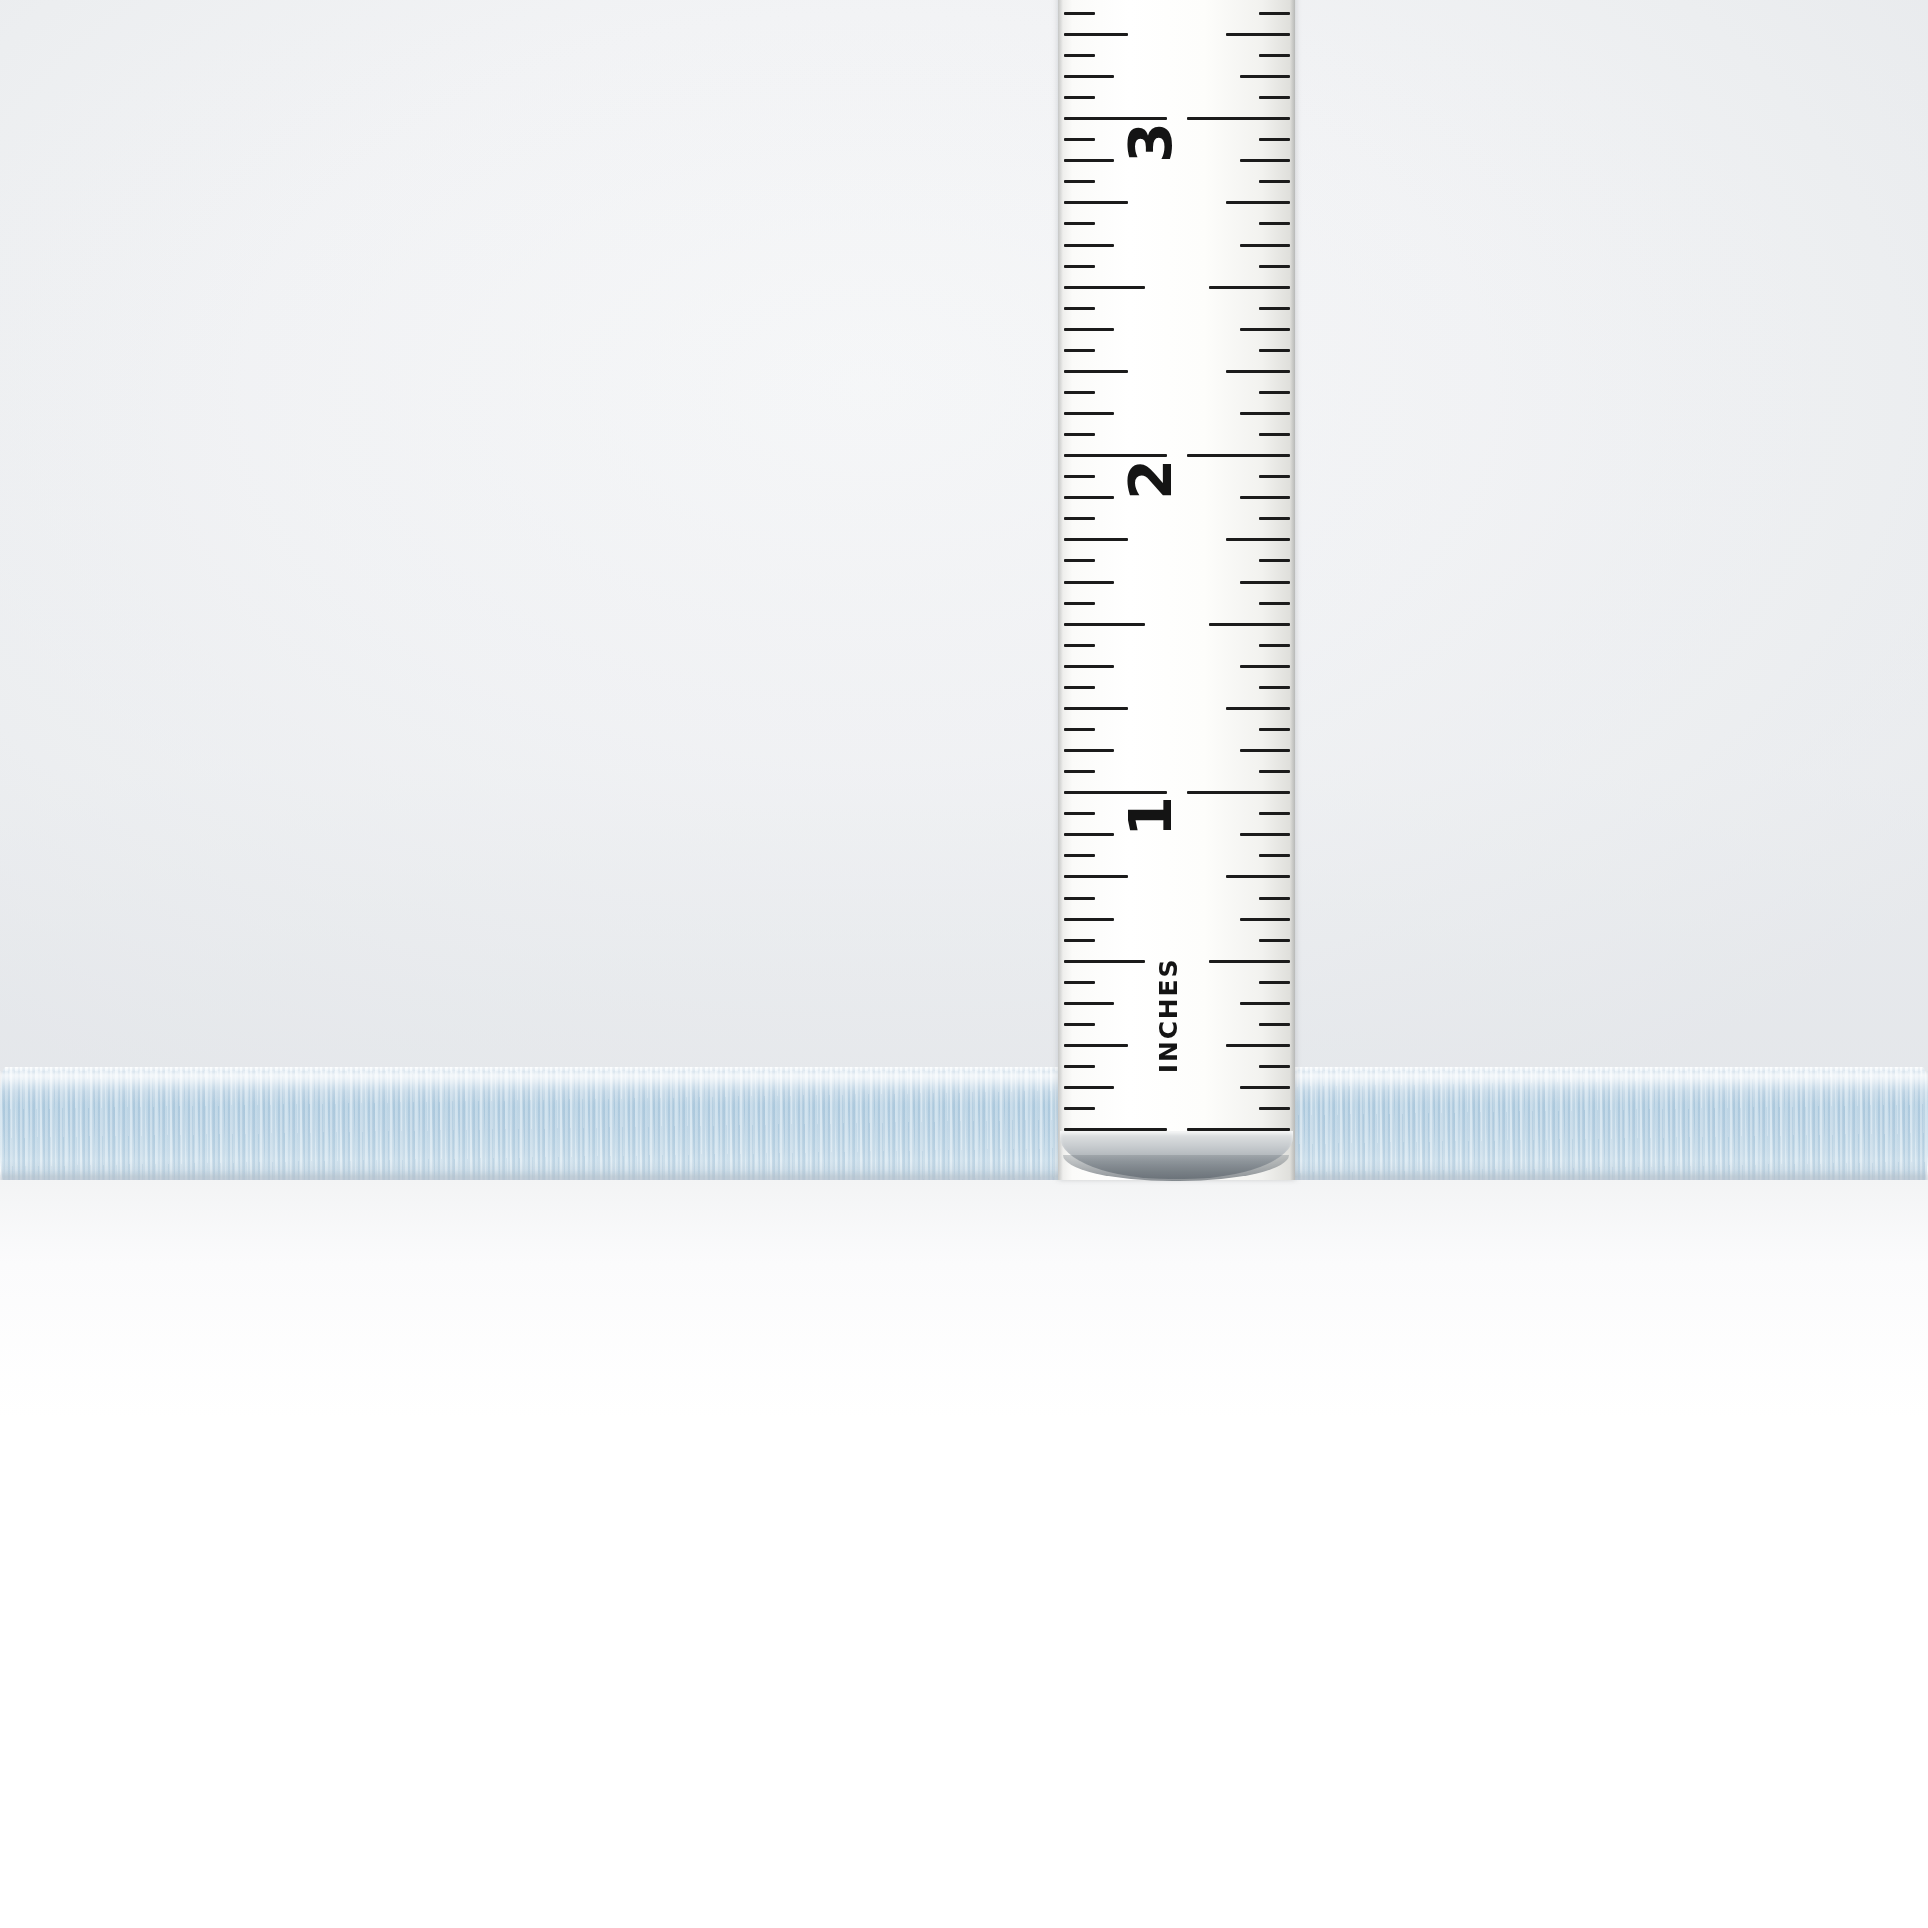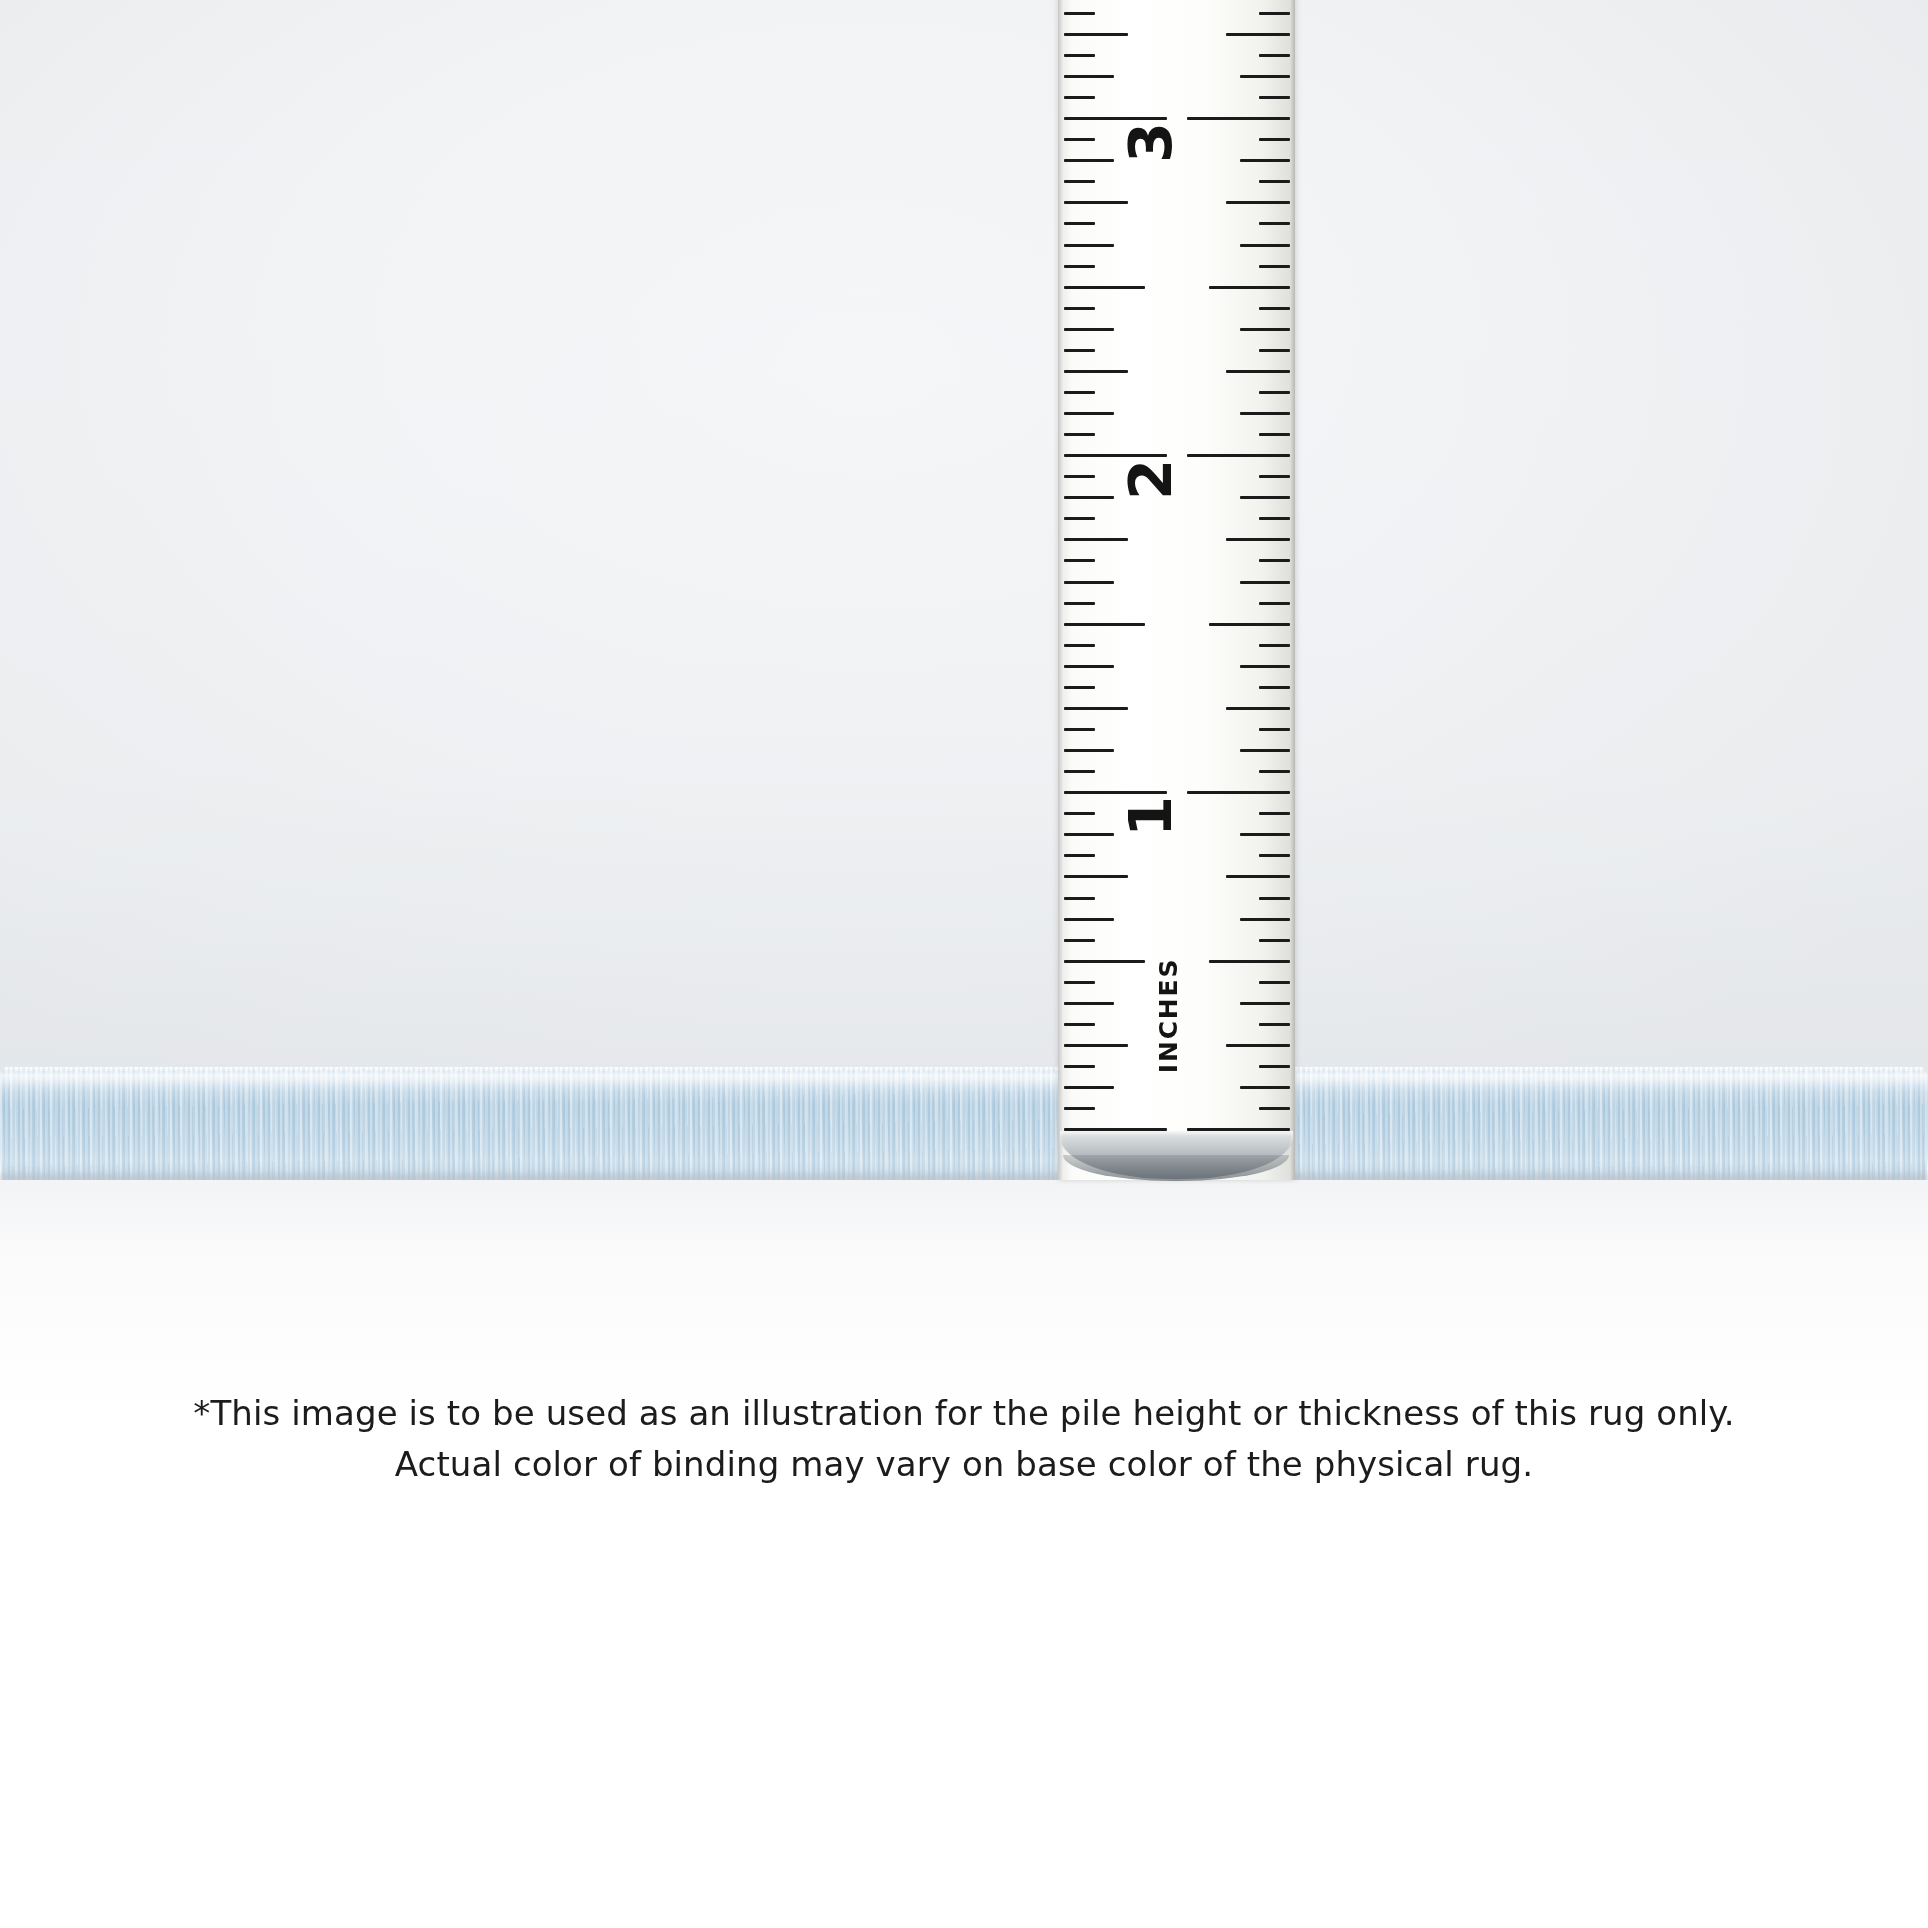--- a/index.html
+++ b/index.html
@@ -374,19 +374,15 @@
     <div class="num" style="left: 72px; top: 118px;">3</div>
     <div class="num" style="left: 72px; top: 455px;">2</div>
     <div class="num" style="left: 72px; top: 792px;">1</div>
 
     <div class="inches-label" style="left: 53px; top: 1006px;">INCHES</div>
   </div>
 
   <div class="tape-tip"></div>
   <div class="tape-tip-dark"></div>
 
-  <div class="caption">
-    <span class="line">*This image is to be used as an illustration for the pile height or thickness of this rug only.</span>
-    <span class="line">Actual color of binding may vary on base color of the physical rug.</span>
-  </div>
 
 </div>
 
 
 </body></html>

